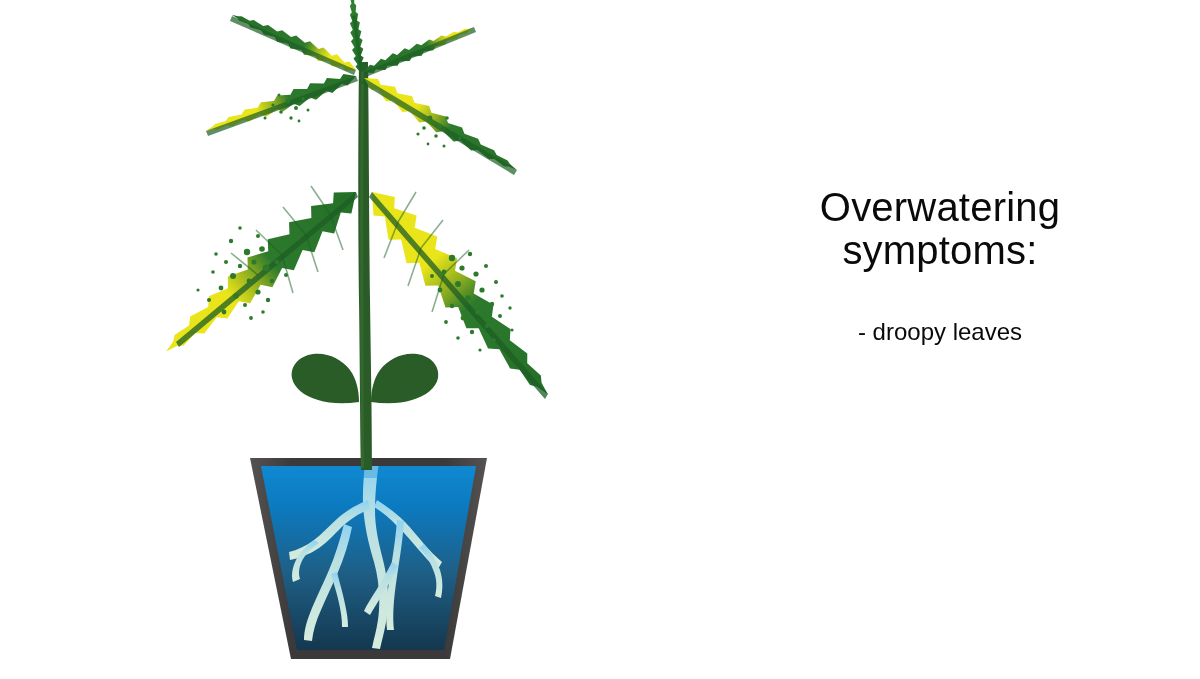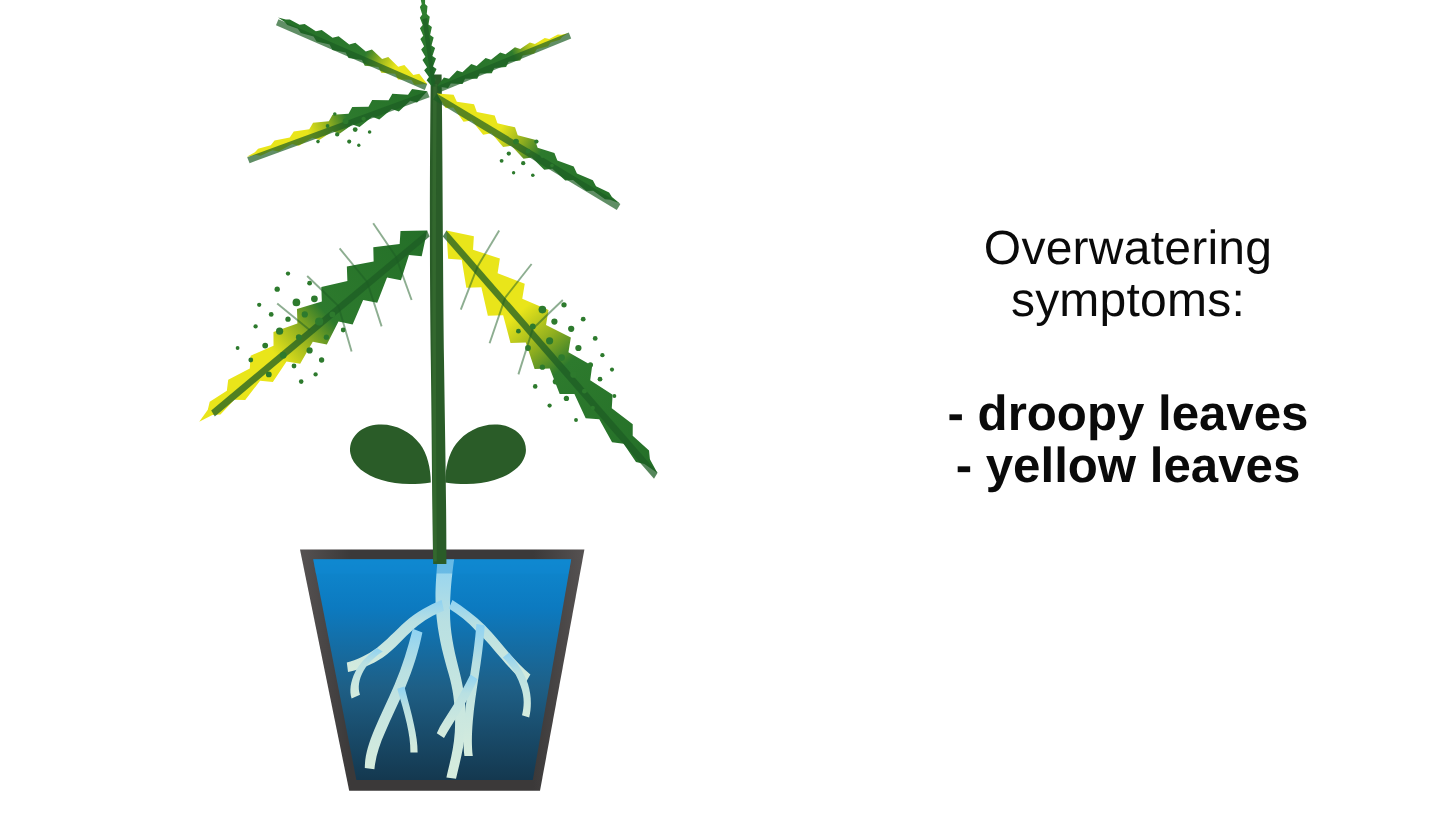--- a/index.html
+++ b/index.html
@@ -42,24 +42,24 @@
     color: #0a0a0a;
   }
   .caption-title {
     font-size: 40px;
     line-height: 43px;
     letter-spacing: 0.2px;
     font-weight: 400;
     white-space: pre-line;
   }
   .caption-list {
-    margin-top: 50px;
-    font-size: 41px;
+    margin-top: 38px;
+    font-size: 24px;
     line-height: 44px;
-    font-weight: 700;
+    font-weight: 400;
   }
   .caption-list .bullet-line {
     display: block;
     white-space: pre;
   }
 </style>
 </head>
 <body>
 
 <div id="scene">
@@ -347,18 +347,17 @@
 
     </svg>
   </div>
 
   <div id="caption">
     <div class="caption-inner">
       <div class="caption-title">Overwatering
 symptoms:</div>
       <div class="caption-list">
         <span class="bullet-line">- droopy leaves</span>
-        <span class="bullet-line">- yellow leaves</span>
       </div>
     </div>
   </div>
 
 </div>
 
 </body></html>

